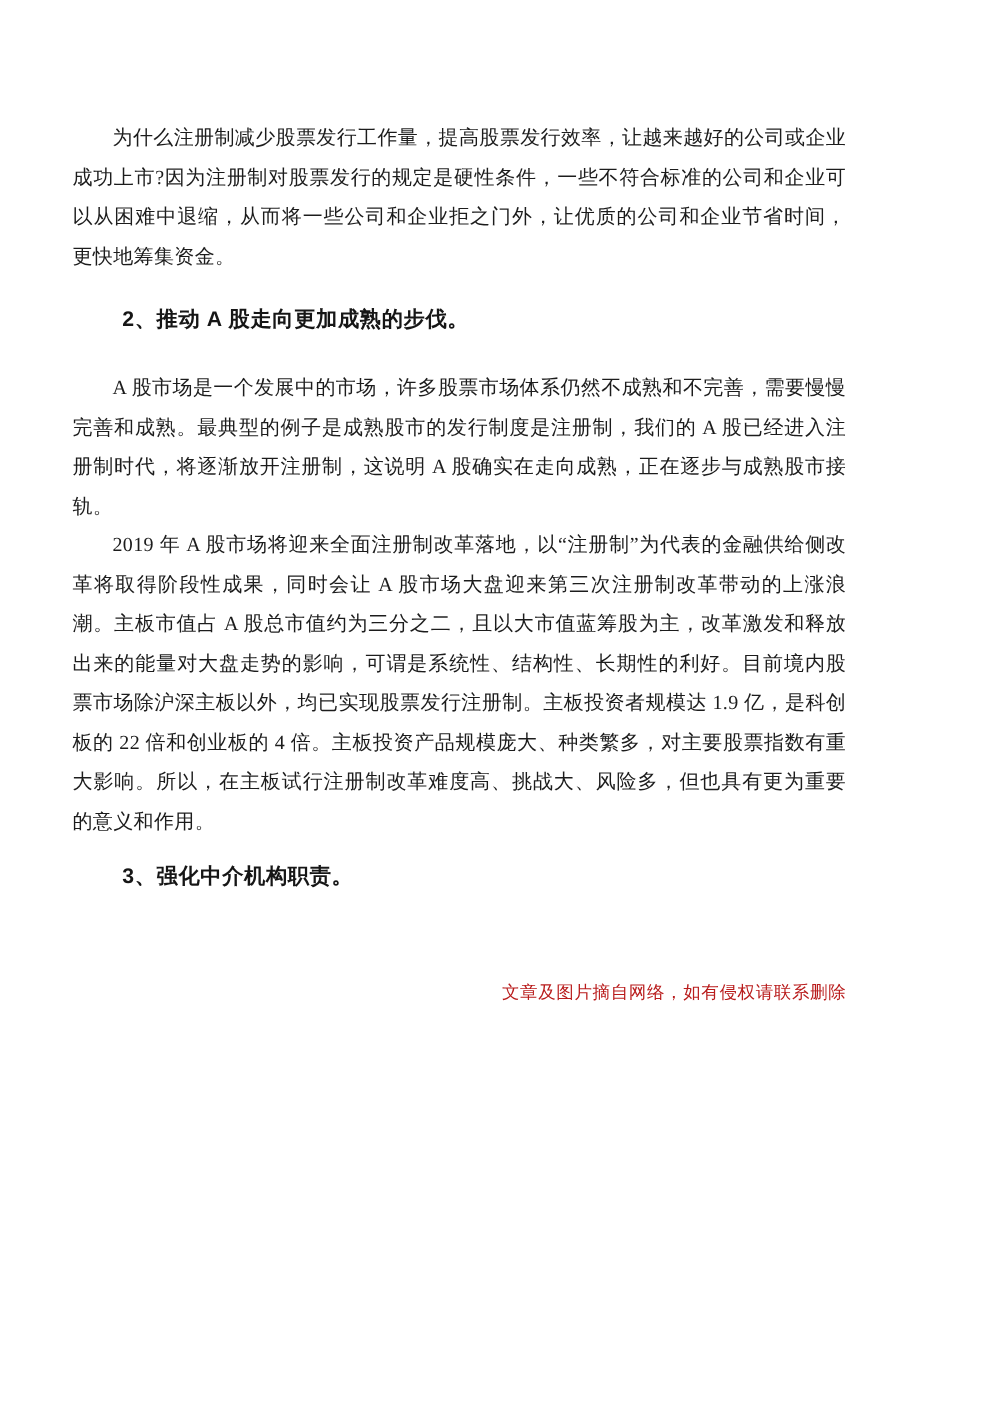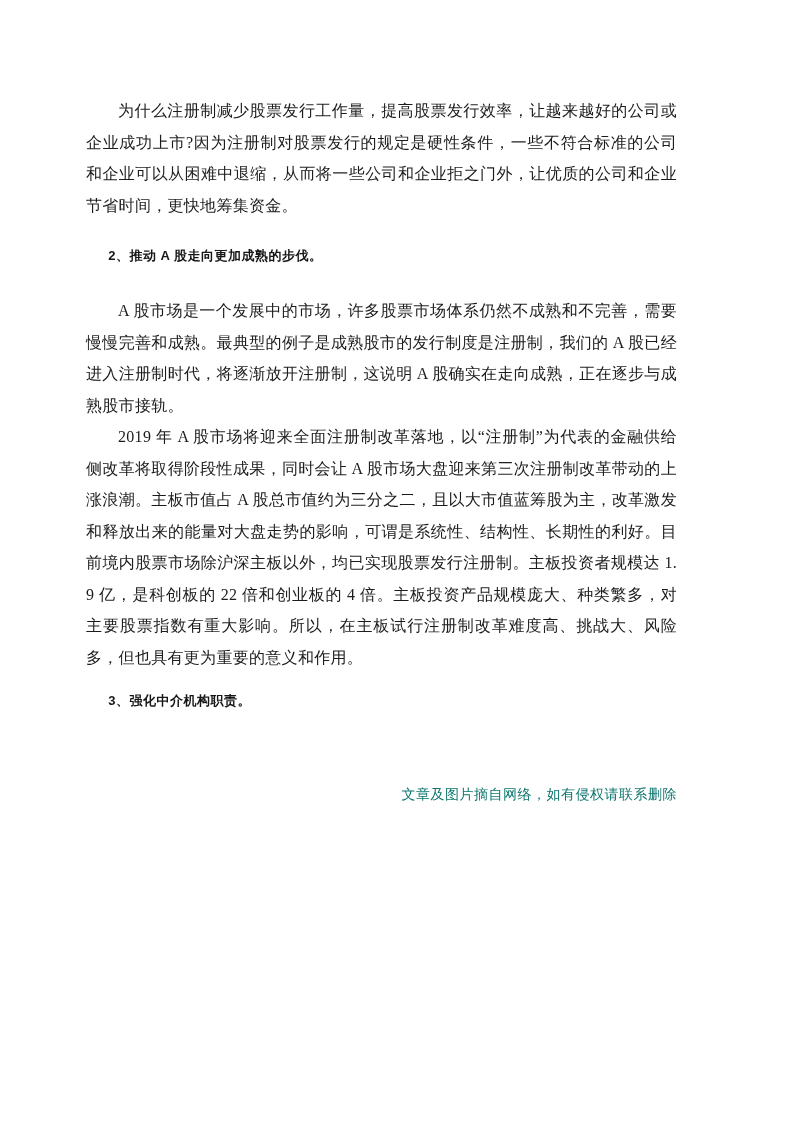--- a/index.html
+++ b/index.html
@@ -7,55 +7,55 @@
     padding: 0;
     background: #ffffff;
   }
   .page {
     position: relative;
     width: 793px;
     height: 1122px;
     margin: 0 auto;
     background: #ffffff;
     box-sizing: border-box;
-    padding: 95px 116px 0 86px;
+    padding: 95px 116px 0 58px;
     color: #1c1c1c;
     font-family: "Liberation Serif", "DejaVu Serif", serif;
     overflow: hidden;
   }
   .para {
     margin: 0;
     font-size: 16px;
     line-height: 31.5px;
     text-align: justify;
     text-indent: 2em;
     letter-spacing: 0.3px;
     word-break: break-all;
   }
   .heading {
-    margin: 4px;
+    margin: 16px;
     font-family: "Liberation Sans", "DejaVu Sans", sans-serif;
     font-weight: 700;
-    font-size: 13px;
+    font-size: 17px;
     line-height: 30px;
     color: #161616;
     text-indent: 1.4em;
     letter-spacing: 0.5px;
   }
   .heading-2 { margin-top: 20px; }
   .para-2 { margin-top: 24px; }
   .para-3 { margin-top: 0; }
   .heading-3 { margin-top: 13px; }
   .para-4 { margin-top: 29px; }
   .footer-note {
     margin: 68px 0 0 0;
     font-size: 14px;
     line-height: 22px;
     text-align: right;
-    color: #0f766e;
+    color: #b91c1c;
     letter-spacing: 0.5px;
   }
 </style>
 </head>
 <body>
 
 <div class="page">
 
   <p class="para para-1">为什么注册制减少股票发行工作量，提高股票发行效率，让越来越好的公司或企业成功上市?因为注册制对股票发行的规定是硬性条件，一些不符合标准的公司和企业可以从困难中退缩，从而将一些公司和企业拒之门外，让优质的公司和企业节省时间，更快地筹集资金。</p>
 

